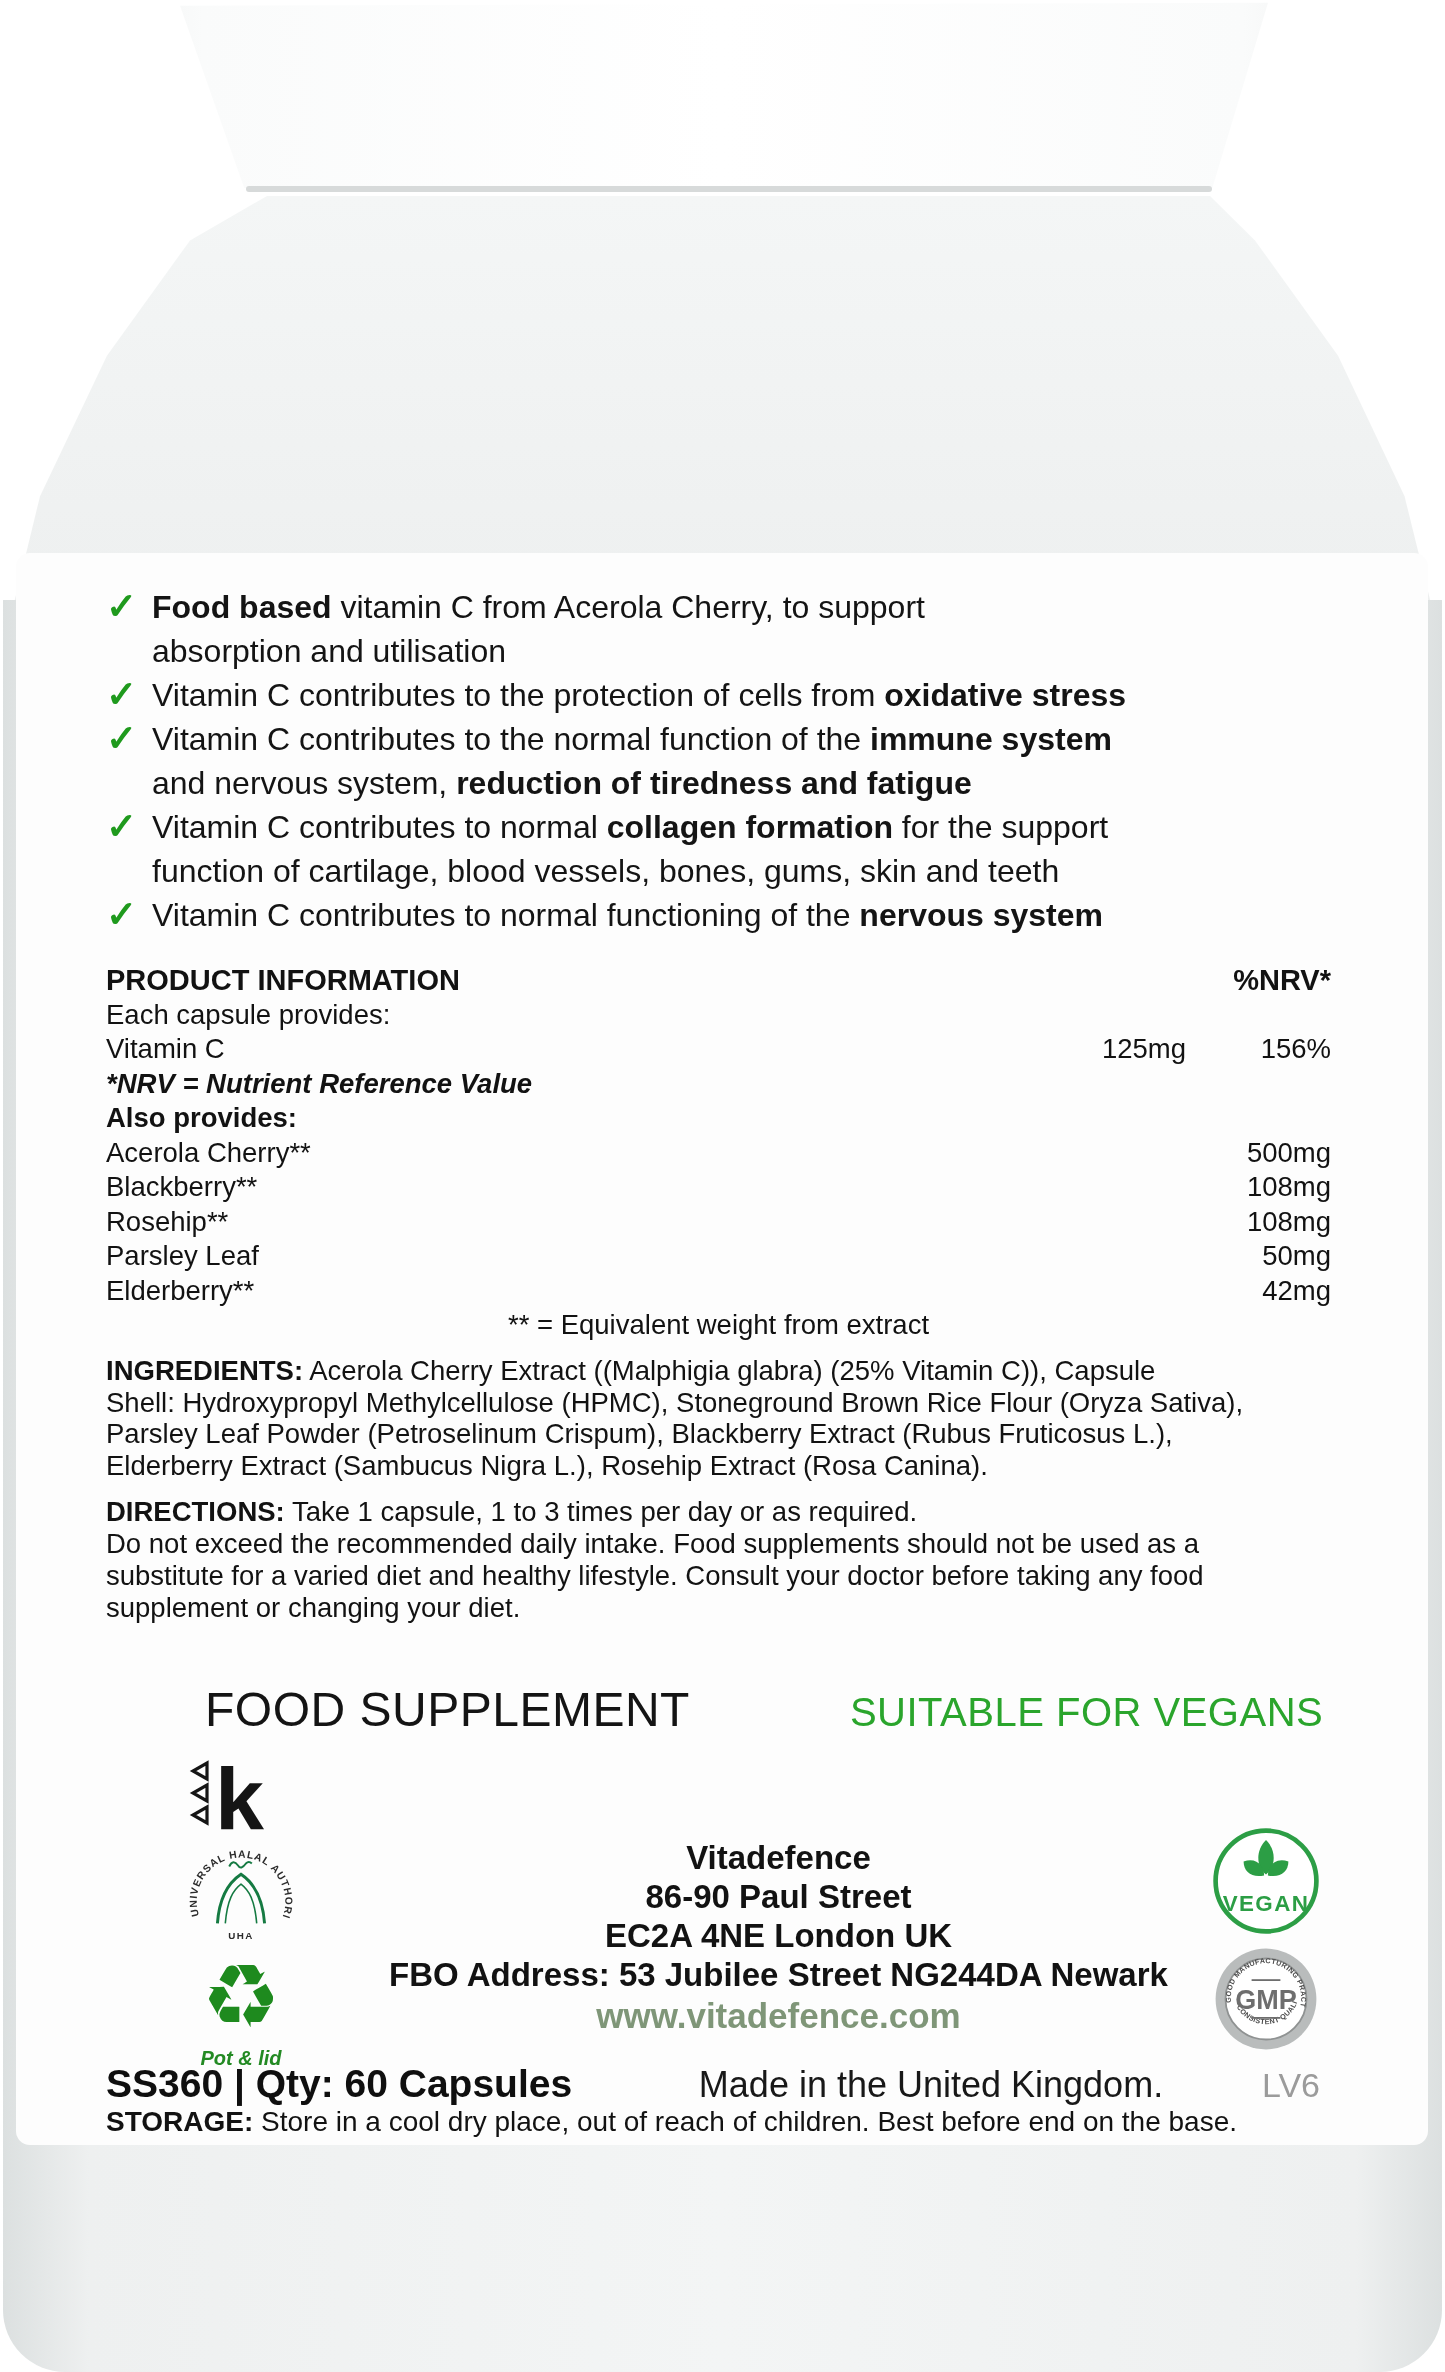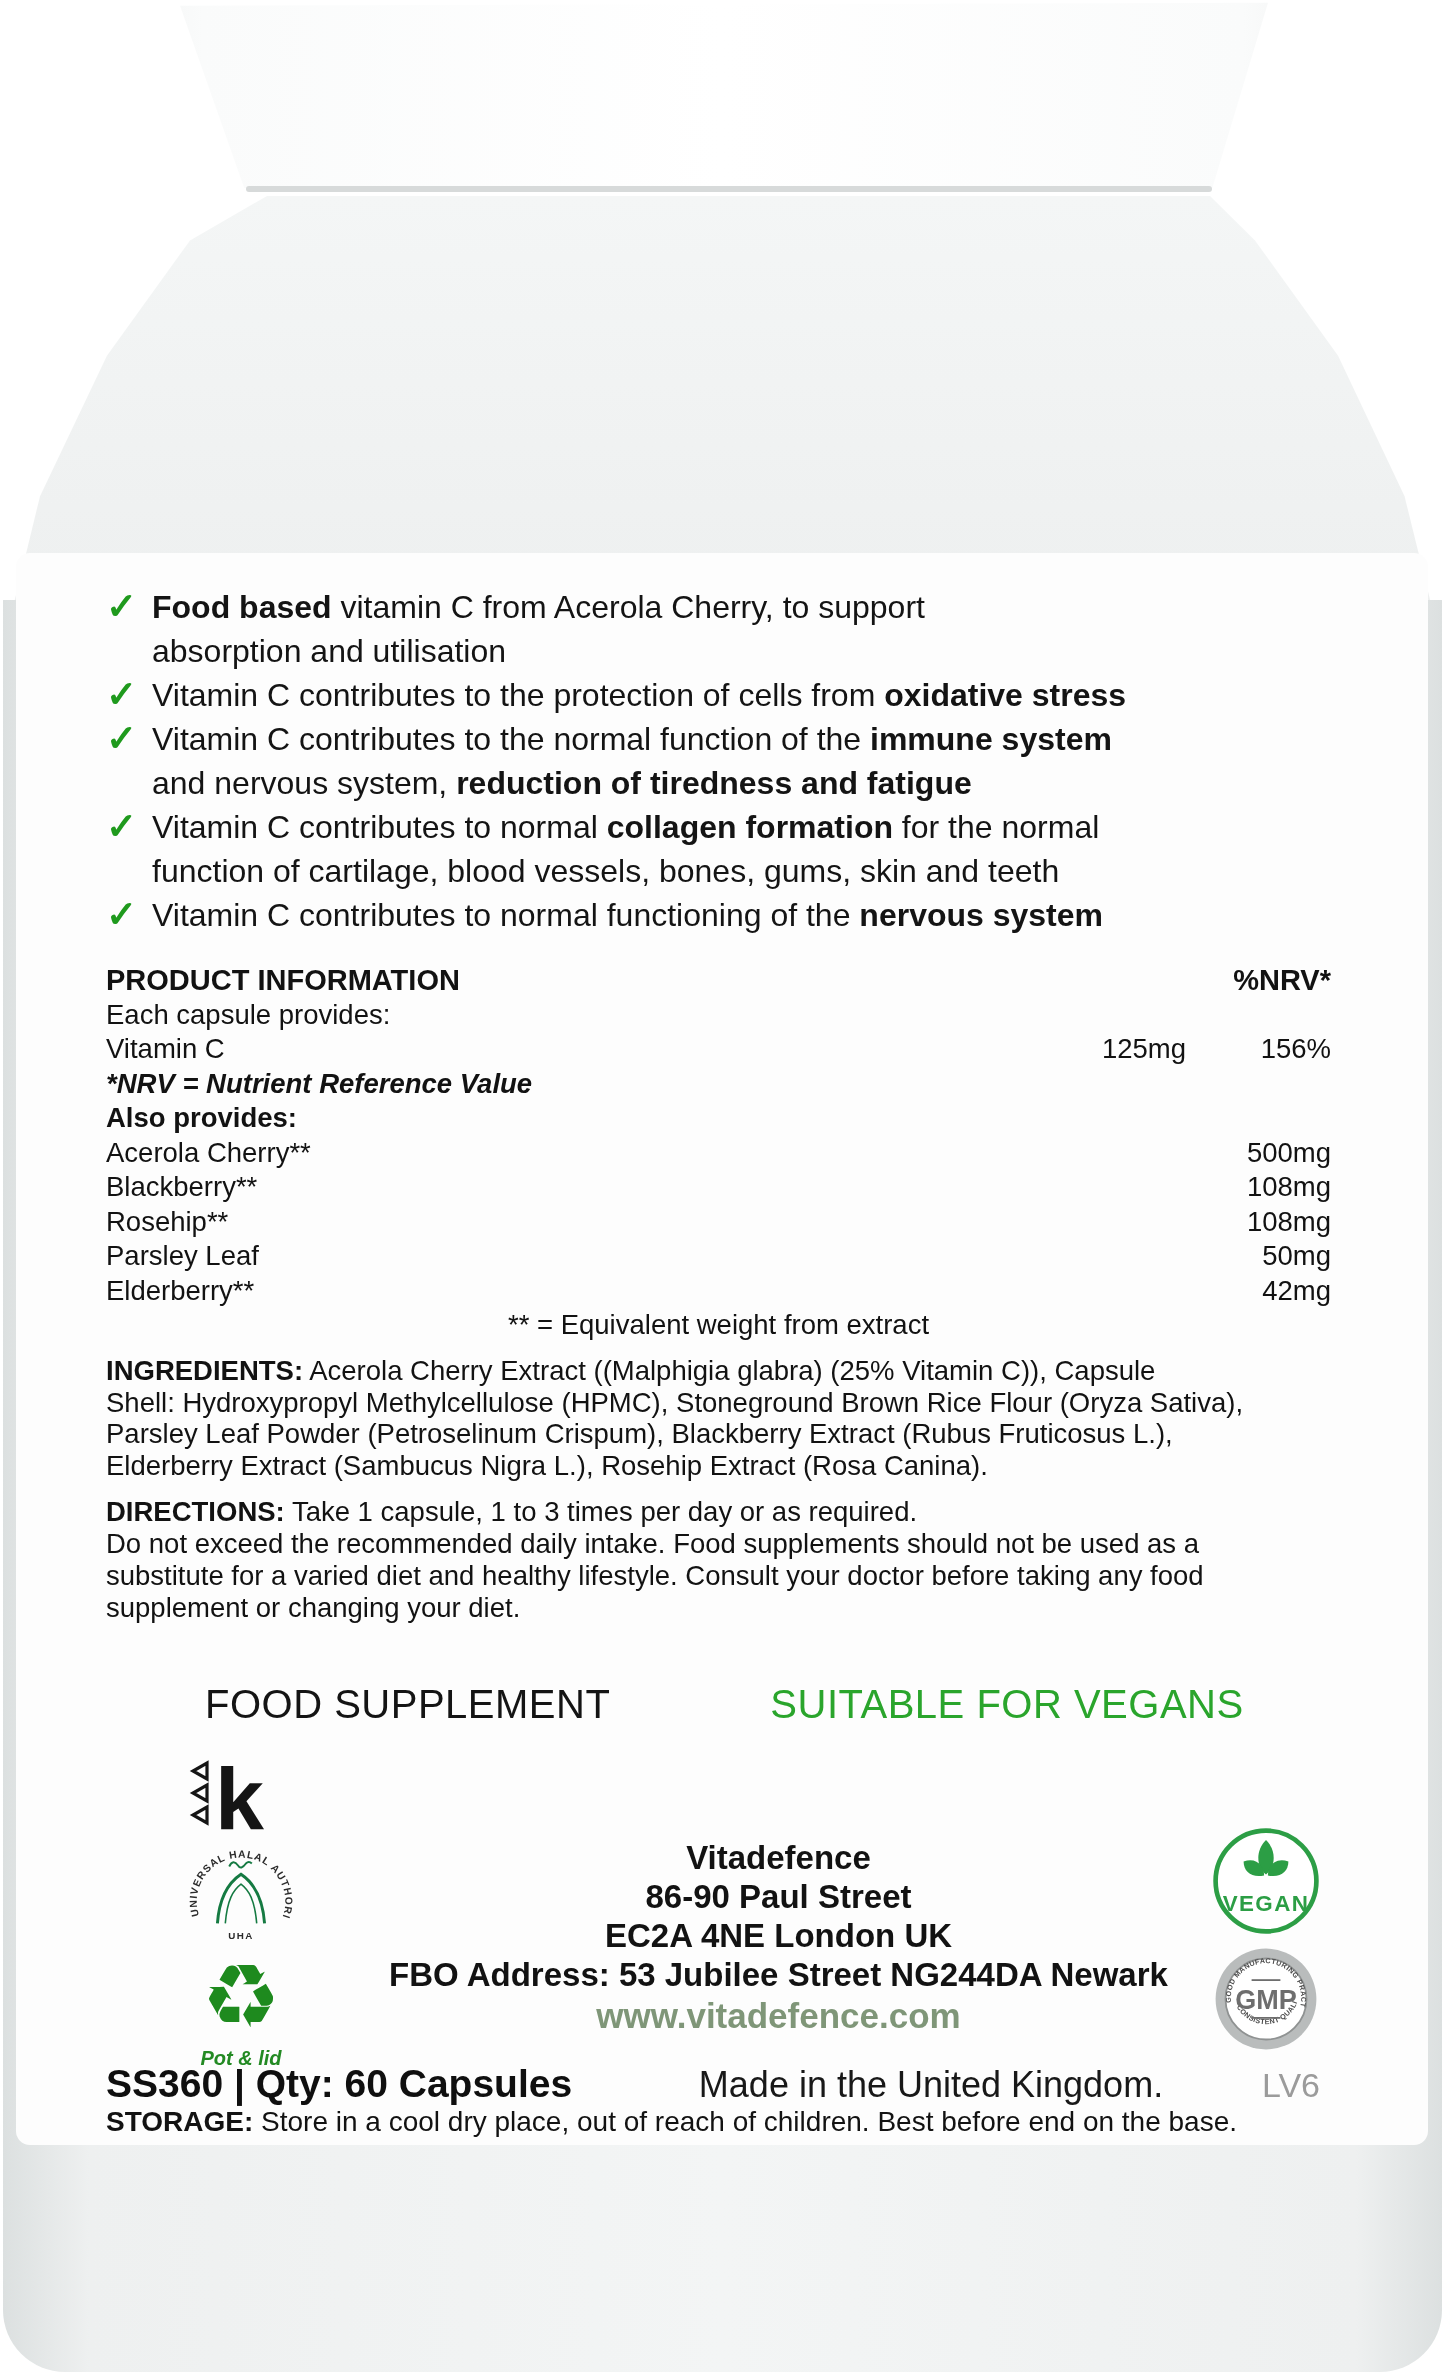--- a/index.html
+++ b/index.html
@@ -48,21 +48,21 @@
   .pi-note{font-weight:bold;font-style:italic;}
   .pi-also{font-weight:bold;}
   .pi-extract{text-align:center;}
 
   .paragraph{position:absolute;left:90px;top:802px;width:1245px;
     font-size:27.5px;line-height:31.5px;color:#121212;}
   .paragraph.directions{top:943px;line-height:32px;}
   .plabel{font-weight:bold;}
 
   .banner{position:absolute;left:90px;top:1129px;width:1245px;display:flex;align-items:baseline;}
-  .fs-text{margin-left:99px;font-size:40px;letter-spacing:.5px;color:#141414;}
+  .fs-text{margin-left:99px;font-size:48px;letter-spacing:.5px;color:#141414;}
   .vegan-text{margin-left:160px;font-size:40px;letter-spacing:.5px;color:var(--vegan_text,#2aa52c);}
 
   .left-logos{position:absolute;left:120px;top:1202px;width:210px;
     display:flex;flex-direction:column;align-items:center;gap:4px;}
   .recycle-glyph{font-size:88px;line-height:1.05;color:var(--recycle_green,#1e8a1e);
     font-family:"DejaVu Sans", sans-serif;}
   .recycle-caption{font-size:20px;font-weight:bold;font-style:italic;color:var(--potlid_green,#238a23);}
 
   .address{position:absolute;left:150px;top:1285px;width:1225px;text-align:center;
     font-size:33px;line-height:39px;font-weight:bold;color:#121212;}
@@ -101,21 +101,21 @@
         <span class="tick">✓</span>
         <div class="btxt"><span class="seg">Vitamin C contributes to the protection of cells from </span><span class="seg-b">oxidative stress</span><span class="seg"></span><span class="seg-b"></span></div>
       </div>
       <div class="bullet">
         <span class="tick">✓</span>
         <div class="btxt"><span class="seg">Vitamin C contributes to the normal function of the </span><span class="seg-b">immune system</span><span class="seg">
 and nervous system, </span><span class="seg-b">reduction of tiredness and fatigue</span></div>
       </div>
       <div class="bullet">
         <span class="tick">✓</span>
-        <div class="btxt"><span class="seg">Vitamin C contributes to normal </span><span class="seg-b">collagen formation</span><span class="seg"> for the normal
+        <div class="btxt"><span class="seg">Vitamin C contributes to normal </span><span class="seg-b">collagen formation</span><span class="seg"> for the support
 function of cartilage, blood vessels, bones, gums, skin and teeth</span><span class="seg-b"></span></div>
       </div>
       <div class="bullet">
         <span class="tick">✓</span>
         <div class="btxt"><span class="seg">Vitamin C contributes to normal functioning of the </span><span class="seg-b">nervous system</span><span class="seg"></span><span class="seg-b"></span></div>
       </div>
     </div>
 
     <div class="pinfo">
       <div class="pi-head">

